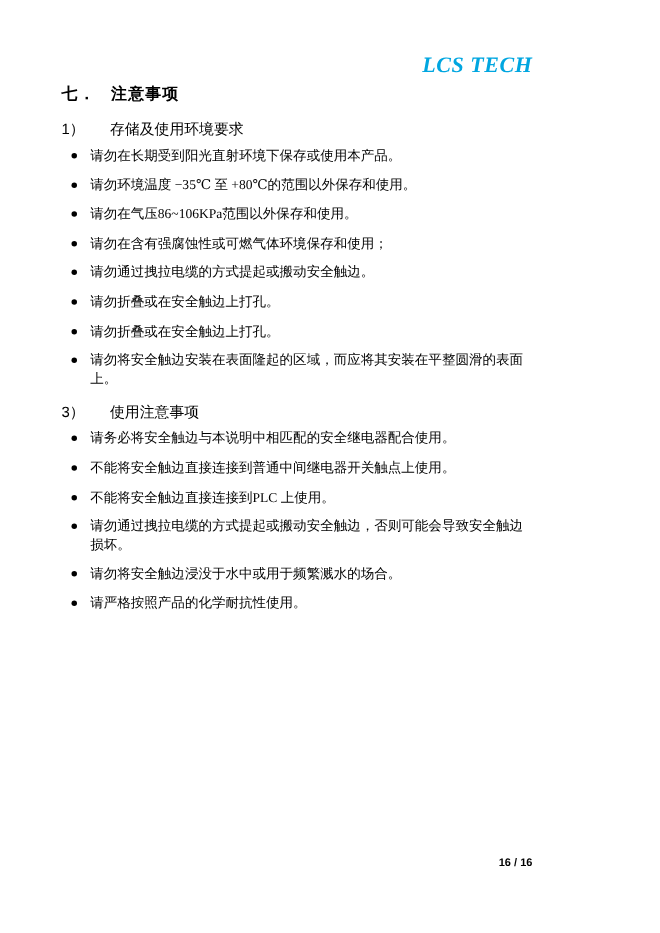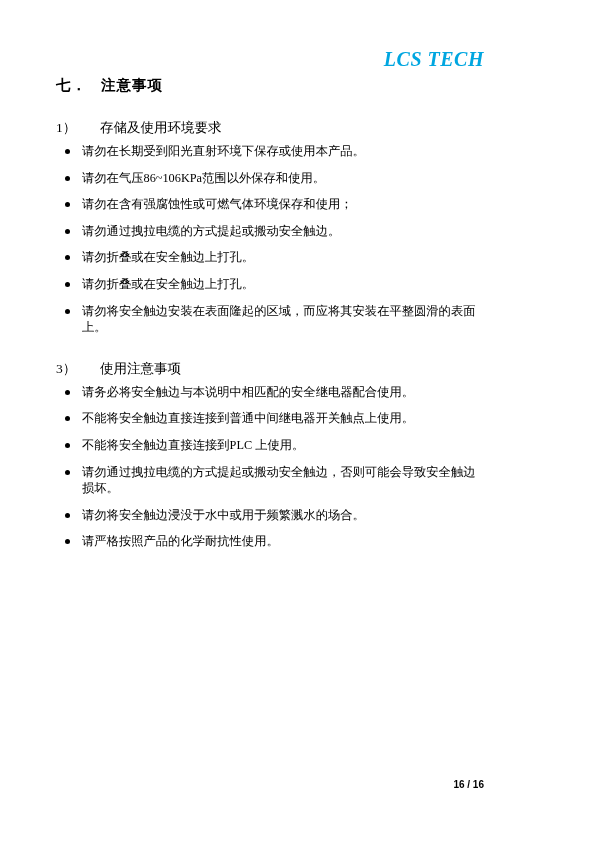--- a/index.html
+++ b/index.html
@@ -40,25 +40,25 @@
     font-family: "Liberation Sans", "DejaVu Sans", sans-serif;
     font-weight: bold;
     font-size: 14.5px;
     letter-spacing: 1px;
     color: #000;
   }
   .section-title .num {
     margin-right: 14px;
   }
   .subsection {
-    margin-top: 24px;
+    margin-top: 14px;
     margin-bottom: 6px;
     font-size: 13.5px;
     color: #000;
-    font-family: Liberation Serif, serif;
+    font-family: Liberation Sans, sans-serif;
   }
   .subsection .idx {
     display: inline-block;
     width: 44px;
   }
   ul.bullets {
     list-style: none;
     margin: 0 0 0 0;
     padding: 0;
   }
@@ -100,20 +100,21 @@
 
   <div class="section-title">
     <span class="num">七．</span><span>注意事项</span>
   </div>
 
   <div class="subsection">
     <span class="idx">1）</span><span>存储及使用环境要求</span>
   </div>
   <ul class="bullets">
     <li>请勿在长期受到阳光直射环境下保存或使用本产品。</li>
+    <li>请勿环境温度 −35℃ 至 +80℃的范围以外保存和使用。</li>
     <li>请勿在气压86~106KPa范围以外保存和使用。</li>
     <li>请勿在含有强腐蚀性或可燃气体环境保存和使用；</li>
   </ul>
 
   <ul class="bullets">
     <li>请勿通过拽拉电缆的方式提起或搬动安全触边。</li>
     <li>请勿折叠或在安全触边上打孔。</li>
     <li>请勿折叠或在安全触边上打孔。</li>
     <li>请勿将安全触边安装在表面隆起的区域，而应将其安装在平整圆滑的表面上。</li>
   </ul>

